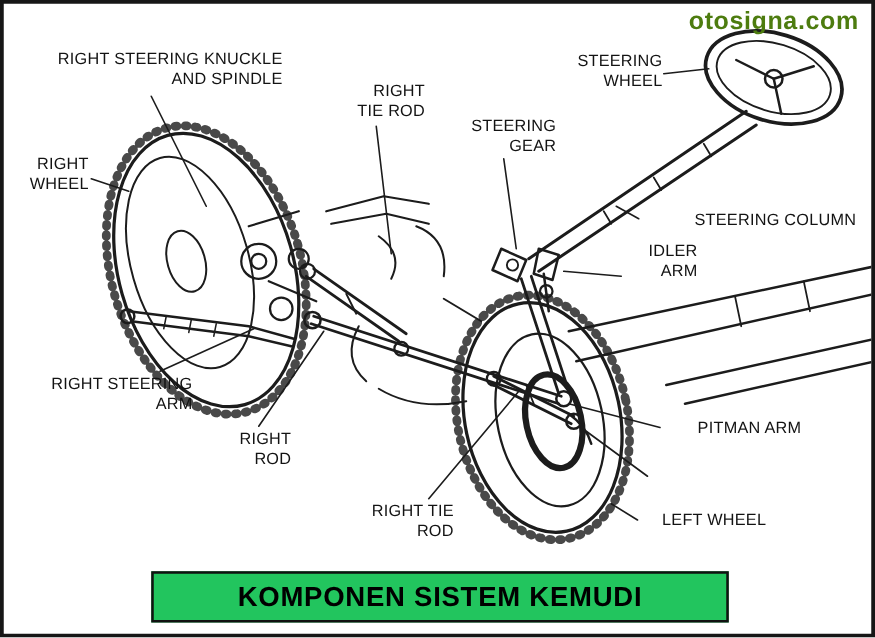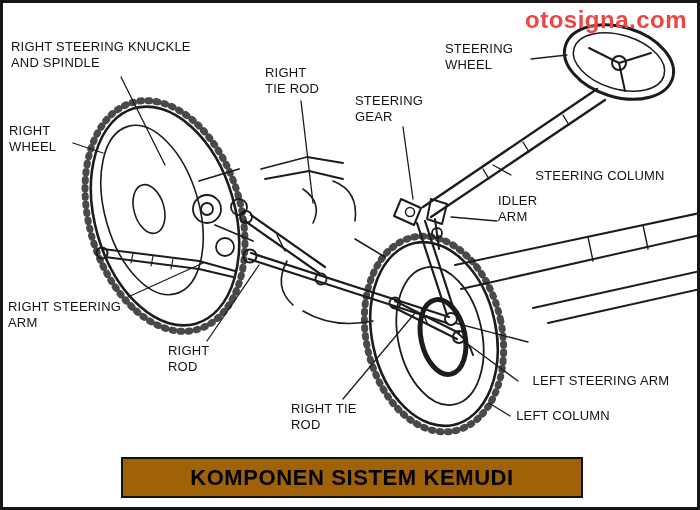--- a/index.html
+++ b/index.html
@@ -12,41 +12,41 @@
     font-family:"Liberation Sans", sans-serif;
     overflow:hidden;
   }
   .art{position:absolute;left:0;top:0;}
   .lbl{
     position:absolute;
     font-size:13px;
     line-height:1.25;
     font-weight:400;
     color:#131313;
-    text-align:left;
+    text-align:right;
     white-space:pre-line;
     letter-spacing:0.2px;
   }
-  .lbl.align-left{text-align:center;}
+  .lbl.align-left{text-align:right;}
   .watermark{
     position:absolute;
     top:3px;right:10px;
-    font-size:24px;
+    font-size:20px;
     font-weight:700;
-    color:#ef4444;
+    color:#4d7c0f;
     letter-spacing:0.5px;
   }
   .title-box{
     position:absolute;
     left:118px;top:454px;
     width:462px;height:41px;
     box-sizing:border-box;
     border:2px solid #111111;
     display:flex;align-items:center;justify-content:center;
-    background:#a16207;
+    background:#22c55e;
   }
   .title-text{
     font-size:22px;
     font-weight:700;
     letter-spacing:0.6px;
     color:#000000;
   }
 </style>
 </head>
 <body>
@@ -189,28 +189,28 @@
 TIE ROD</div>
   <div class="lbl" style="left:352px; top:90px;  width:90px;">STEERING
 GEAR</div>
   <div class="lbl" style="left:442px; top:38px;  width:85px;">STEERING
 WHEEL</div>
   <div class="lbl" style="left:6px;   top:120px; width:62px;">RIGHT
 WHEEL</div>
   <div class="lbl align-left" style="left:512px; top:165px; width:170px;">STEERING COLUMN</div>
   <div class="lbl" style="left:495px; top:190px; width:60px;">IDLER
 ARM</div>
-  <div class="lbl" style="left:5px;   top:296px; width:130px;">RIGHT STEERING
+  <div class="lbl" style="left:21px;   top:296px; width:130px;">RIGHT STEERING
 ARM</div>
   <div class="lbl" style="left:165px; top:340px; width:65px;">RIGHT
 ROD</div>
-  <div class="lbl align-left" style="left:518px; top:370px; width:160px;">LEFT STEERING ARM</div>
+  <div class="lbl align-left" style="left:528px; top:331px; width:110px;">PITMAN ARM</div>
   <div class="lbl" style="left:288px; top:398px; width:72px;">RIGHT TIE
 ROD</div>
-  <div class="lbl align-left" style="left:510px; top:405px; width:100px;">LEFT COLUMN</div>
+  <div class="lbl align-left" style="left:510px; top:405px; width:100px;">LEFT WHEEL</div>
 
   <div class="watermark">otosigna.com</div>
 
   <div class="title-box">
     <span class="title-text">KOMPONEN SISTEM KEMUDI</span>
   </div>
 
 </div>
 
 </body></html>

